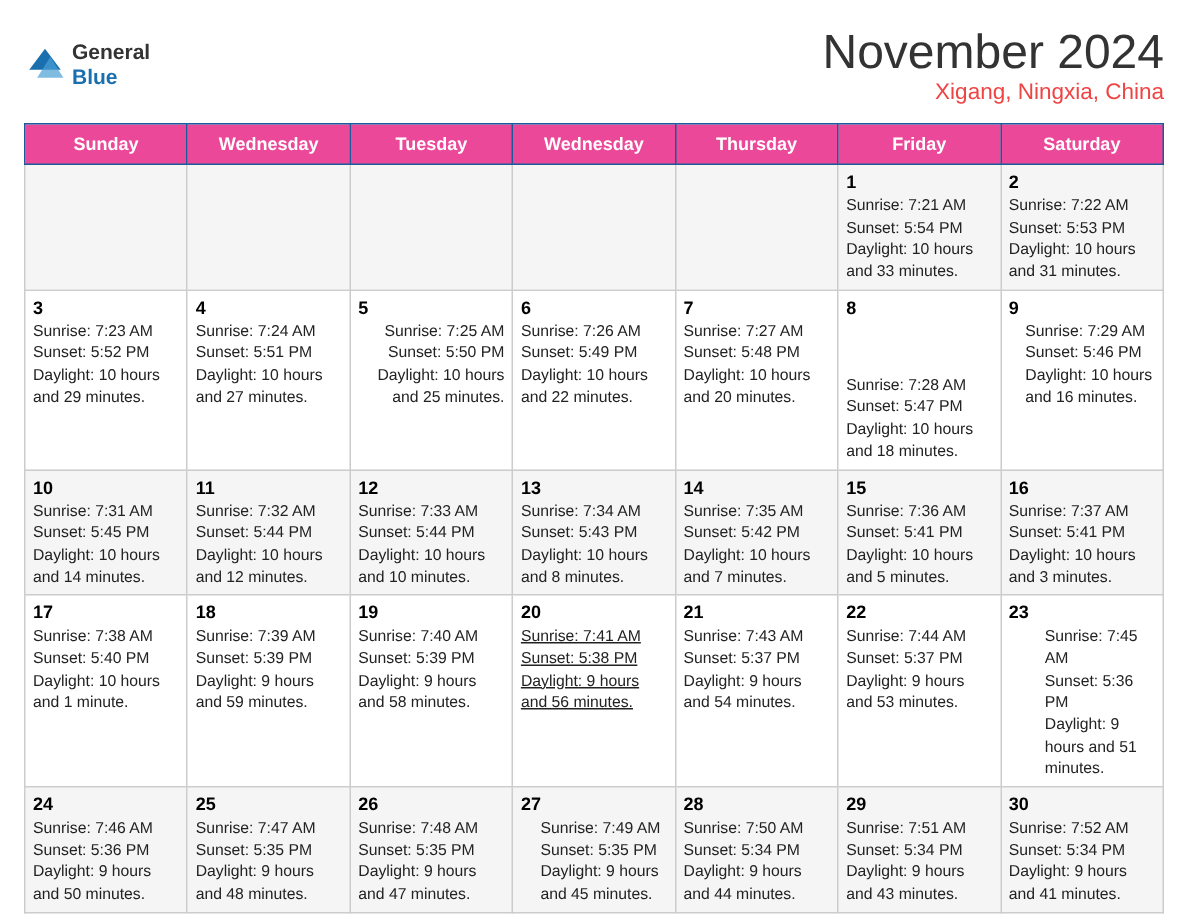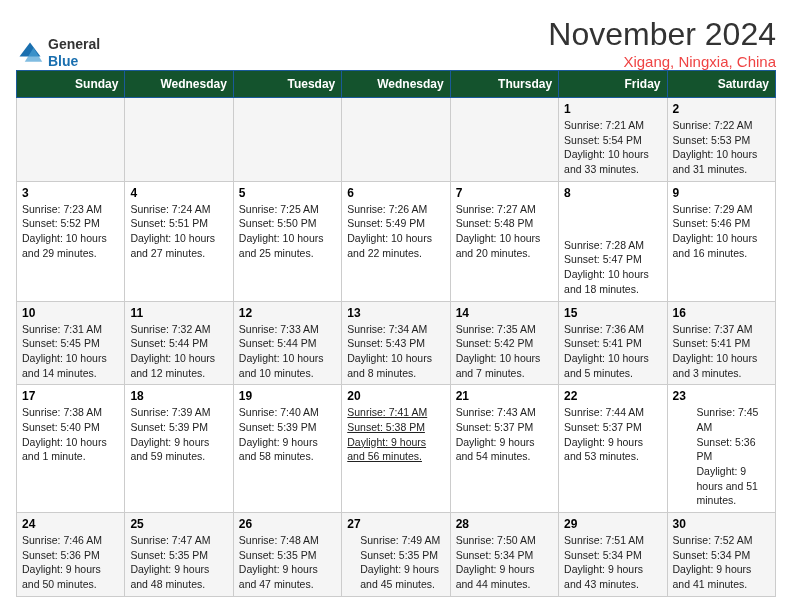--- a/index.html
+++ b/index.html
@@ -6,21 +6,22 @@
     body {
       font-family: Arial, sans-serif;
       background: #fff;
       width: 792px;
       min-height: 612px;
       padding: 16px;
     }
     .header {
       display: flex;
       justify-content: space-between;
-      align-items: flex-end;
+      align-items: center;
+      margin-bottom: 12px;
     }
     .logo {
       display: flex;
       align-items: center;
       gap: 4px;
     }
     .logo-text {
       font-size: 14px;
       font-weight: bold;
       line-height: 1.2;
@@ -42,24 +43,24 @@
     .location {
       font-size: 15px;
       color: #ef4444;
     }
     .calendar {
       width: 100%;
       border-collapse: collapse;
       font-size: 11px;
     }
     .calendar thead tr th {
-      background-color: #14532d;
+      background-color: #ec4899;
       color: #fff;
       padding: 6px 6px;
-      text-align: right;
+      text-align: center;
       font-size: 12px;
       border: 1px solid #1a5a9a;
     }
     .calendar tbody tr td {
       border: 1px solid #ccc;
       padding: 4px 5px;
       vertical-align: top;
       width: 108px;
       min-height: 80px;
       background: #fff;
@@ -145,21 +146,21 @@
 Daylight: 10 hours and 29 minutes.</div>
         </td>
         <td>
           <span class="day-num">4</span>
           <div class="day-info" style="white-space: pre-line;">Sunrise: 7:24 AM
 Sunset: 5:51 PM
 Daylight: 10 hours and 27 minutes.</div>
         </td>
         <td>
           <span class="day-num">5</span>
-          <div class="day-info" style="white-space: pre-line;">Sunrise: 7:25 AM
+          <div class="day-info" style="white-space: pre-line; text-align: right;">Sunrise: 7:25 AM
 Sunset: 5:50 PM
 Daylight: 10 hours and 25 minutes.</div>
         </td>
         <td>
           <span class="day-num">6</span>
           <div class="day-info" style="white-space: pre-line;">Sunrise: 7:26 AM
 Sunset: 5:49 PM
 Daylight: 10 hours and 22 minutes.</div>
         </td>
         <td>
@@ -169,21 +170,21 @@
 Daylight: 10 hours and 20 minutes.</div>
         </td>
         <td>
           <span class="day-num">8</span>
           <div class="day-info" style="white-space: pre-line; margin-top: 38px;">Sunrise: 7:28 AM
 Sunset: 5:47 PM
 Daylight: 10 hours and 18 minutes.</div>
         </td>
         <td>
           <span class="day-num">9</span>
-          <div class="day-info" style="white-space: pre-line;">Sunrise: 7:29 AM
+          <div class="day-info" style="white-space: pre-line; margin-left: 11px;">Sunrise: 7:29 AM
 Sunset: 5:46 PM
 Daylight: 10 hours and 16 minutes.</div>
         </td>
       </tr>
       <tr>
         <td>
           <span class="day-num">10</span>
           <div class="day-info" style="white-space: pre-line;">Sunrise: 7:31 AM
 Sunset: 5:45 PM
 Daylight: 10 hours and 14 minutes.</div>

